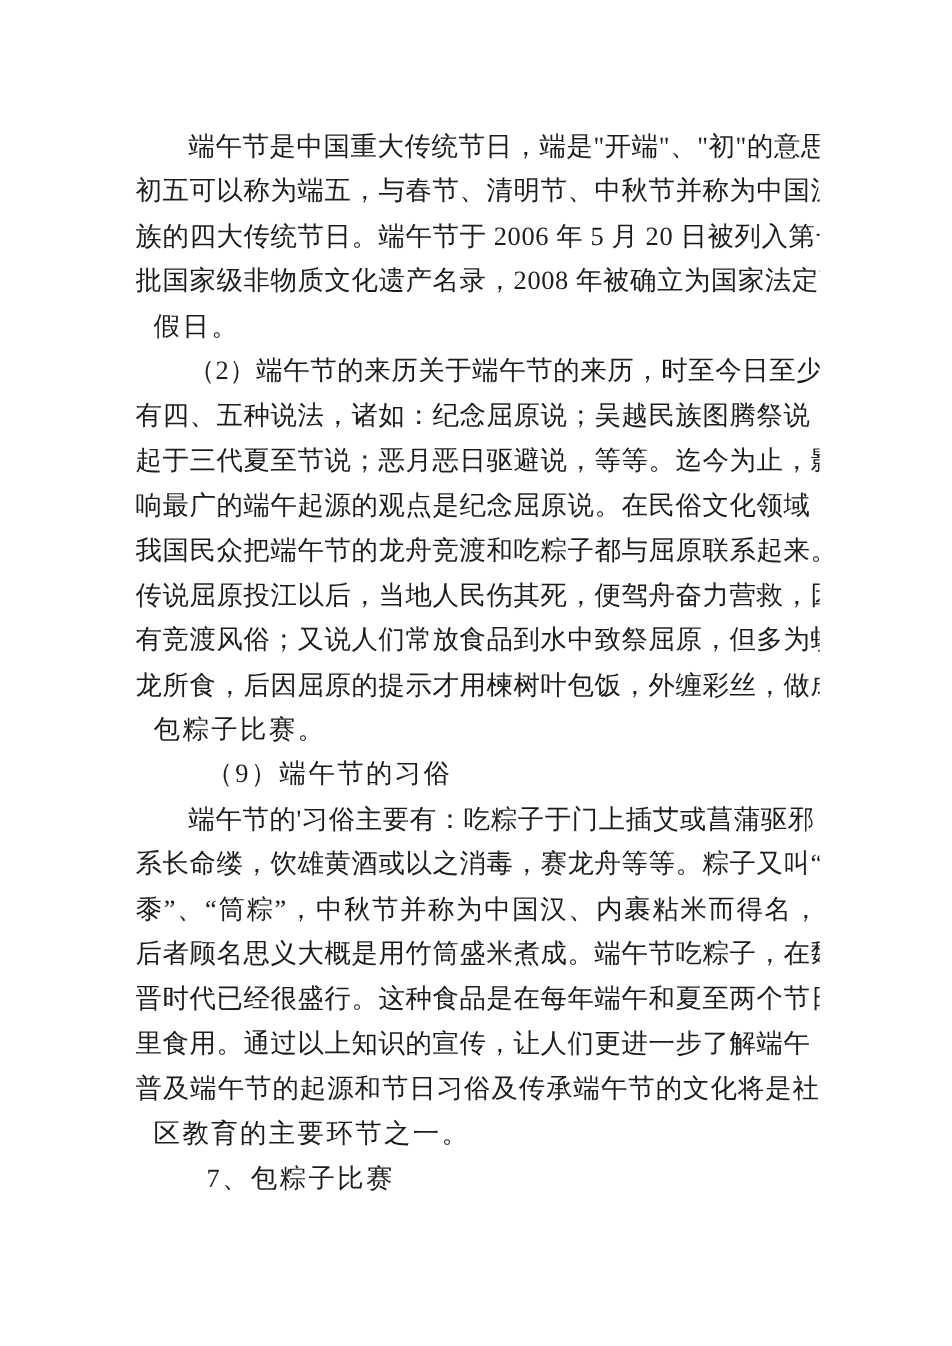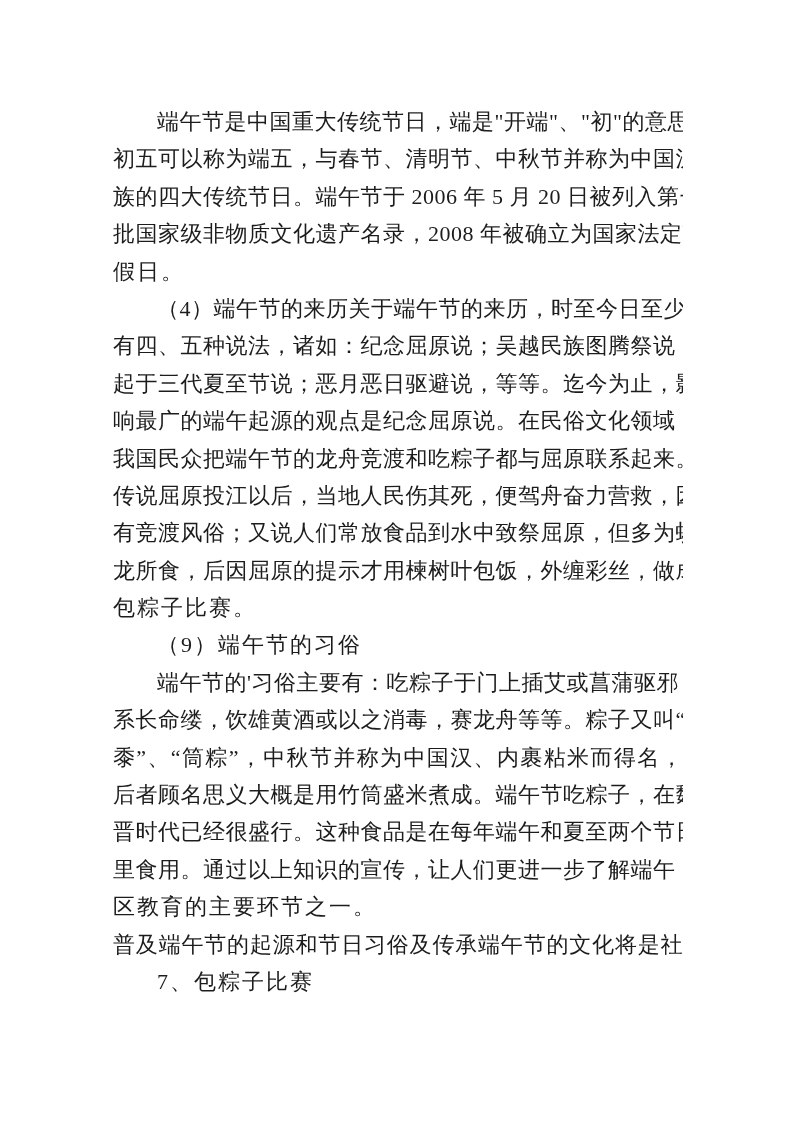--- a/index.html
+++ b/index.html
@@ -33,58 +33,59 @@
     white-space: nowrap;
     text-align: justify;
     text-align-last: justify;
     letter-spacing: 0.5px;
     overflow: hidden;
   }
   .line.no-just {
     text-align: center;
     text-align-last: left;
     letter-spacing: 2px;
+    margin-left: 15px;
   }
   .line.indent {
     padding-left: 44px;
   }
 </style>
 </head>
 <body>
 
 <div class="page">
   <div class="content" id="doc-content" style="color: rgb(28, 28, 28);">
       <div class="para">
         <div class="line indent">端午节是中国重大传统节日，端是"开端"、"初"的意思，</div>
         <div class="line">初五可以称为端五，与春节、清明节、中秋节并称为中国汉</div>
         <div class="line">族的四大传统节日。端午节于 2006 年 5 月 20 日被列入第一</div>
         <div class="line">批国家级非物质文化遗产名录，2008 年被确立为国家法定节</div>
         <div class="line no-just">假日。</div>
       </div>
       <div class="para">
-        <div class="line indent">（4）端午节的来历关于端午节的来历，时至今日至少</div>
+        <div class="line indent">（2）端午节的来历关于端午节的来历，时至今日至少</div>
         <div class="line">有四、五种说法，诸如：纪念屈原说；吴越民族图腾祭说；</div>
         <div class="line">起于三代夏至节说；恶月恶日驱避说，等等。迄今为止，影</div>
         <div class="line">响最广的端午起源的观点是纪念屈原说。在民俗文化领域，</div>
         <div class="line">我国民众把端午节的龙舟竞渡和吃粽子都与屈原联系起来。</div>
         <div class="line">传说屈原投江以后，当地人民伤其死，便驾舟奋力营救，因</div>
         <div class="line">有竞渡风俗；又说人们常放食品到水中致祭屈原，但多为蛟</div>
         <div class="line">龙所食，后因屈原的提示才用楝树叶包饭，外缠彩丝，做成</div>
         <div class="line no-just">包粽子比赛。</div>
       </div>
       <div class="para">
         <div class="line indent no-just">（9）端午节的习俗</div>
       </div>
       <div class="para">
         <div class="line indent">端午节的'习俗主要有：吃粽子于门上插艾或菖蒲驱邪，</div>
         <div class="line">系长命缕，饮雄黄酒或以之消毒，赛龙舟等等。粽子又叫“角</div>
         <div class="line">黍”、“筒粽”，中秋节并称为中国汉、内裹粘米而得名，</div>
         <div class="line">后者顾名思义大概是用竹筒盛米煮成。端午节吃粽子，在魏</div>
         <div class="line">晋时代已经很盛行。这种食品是在每年端午和夏至两个节日</div>
         <div class="line">里食用。通过以上知识的宣传，让人们更进一步了解端午，</div>
+        <div class="line">普及端午节的起源和节日习俗及传承端午节的文化将是社</div>
         <div class="line no-just">区教育的主要环节之一。</div>
-        <div class="line">普及端午节的起源和节日习俗及传承端午节的文化将是社</div>
       </div>
       <div class="para">
         <div class="line indent no-just">7、包粽子比赛</div>
       </div>
     </div>
 </div>
 
 </body></html>

